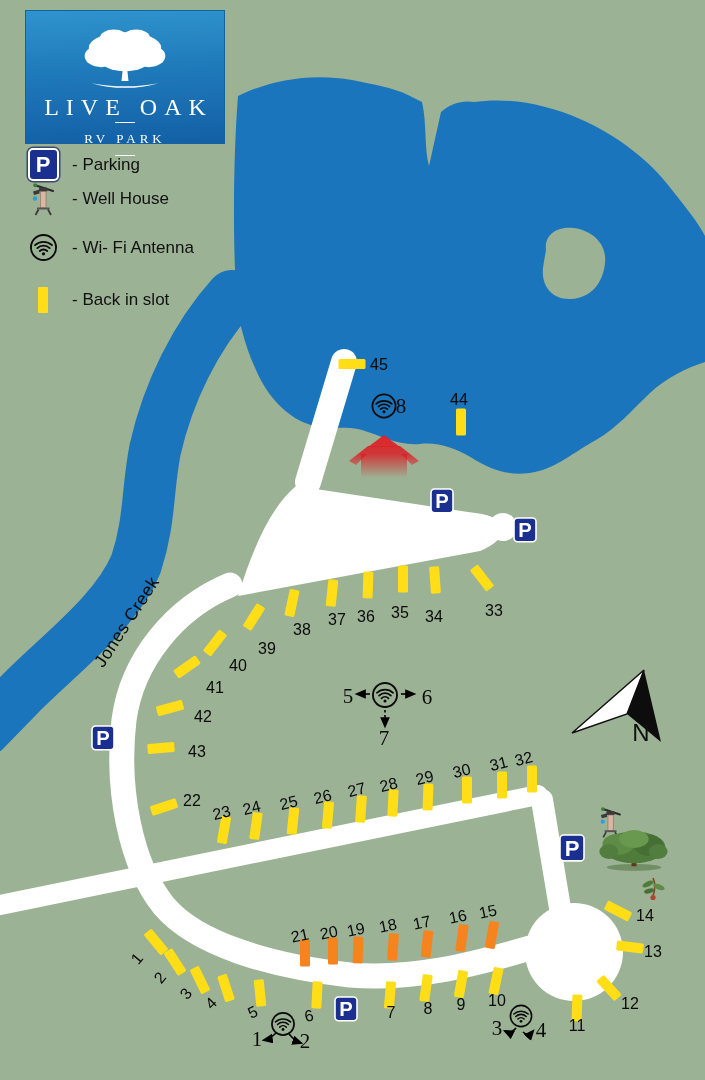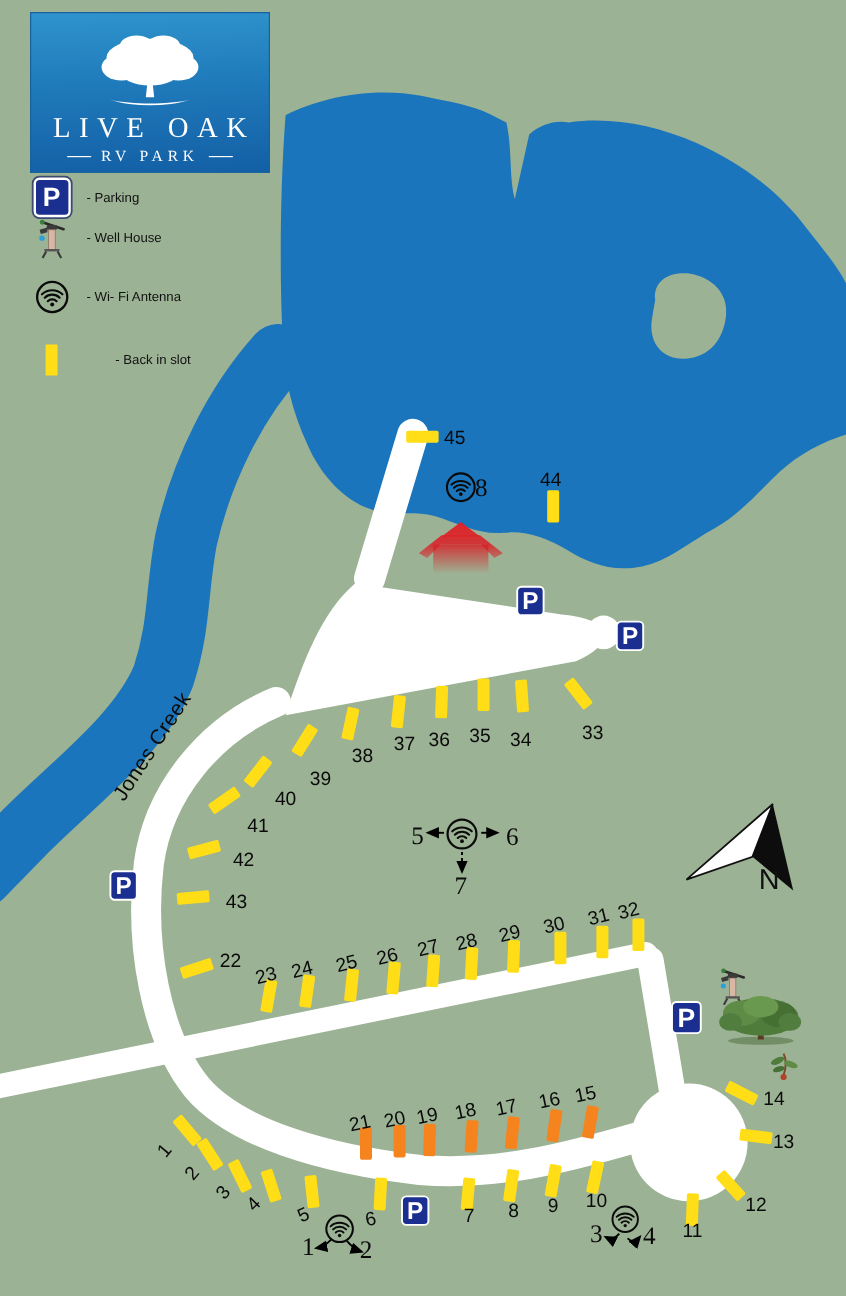--- a/index.html
+++ b/index.html
@@ -13,26 +13,26 @@
   .north-n{font:24px "Liberation Sans",sans-serif;fill:#111;}
   
   .logo{position:absolute;left:25px;top:10px;width:200px;height:134px;
         background:linear-gradient(178deg,#2F94CD 0%,#1F7ABA 45%,#135FA5 100%);
         box-shadow:0 0 0 1px #16629f inset;}
   .logo-tree{position:absolute;left:49px;top:14px;}
   .logo-title{position:absolute;left:0;top:84px;width:100%;text-align:center;color:#fff;
         font-family:"Liberation Serif",serif;font-size:24px;letter-spacing:7px;text-indent:7px;}
   .logo-sub{position:absolute;left:0;top:112px;width:100%;display:flex;align-items:center;
         justify-content:center;gap:8px;color:#fff;font-family:"Liberation Serif",serif;
-        font-size:13px;letter-spacing:4px;}
+        font-size:13px;letter-spacing:4px;flex-direction:column;}
   .logo-sub .dash{display:inline-block;width:20px;height:0;border-top:1.5px solid #fff;}
   
   .legend-row{position:absolute;display:flex;align-items:center;}
   .legend-row .icon-cell{width:34px;display:flex;justify-content:center;}
-  .legend-label{font-size:11px;color:#111;margin-left:12px;white-space:nowrap;text-align:right;}
+  .legend-label{font-size:17px;color:#111;margin-left:12px;white-space:nowrap;text-align:right;}
   .psign-box{width:27px;height:29px;border-radius:5px;display:flex;align-items:center;
         justify-content:center;color:#fff;font-weight:bold;font-size:22px;
         border:2.5px solid #fff;box-shadow:0 0 0 1.5px rgba(20,30,100,.7);}
   .swatch{width:10px;height:26px;border-radius:1px;}
   
   .creek-label{position:absolute;left:127px;top:622px;transform:translate(-50%,-50%) rotate(-57deg);
         font-size:17.5px;letter-spacing:.5px;color:#0a0a0a;white-space:nowrap;}
 </style>
 </head>
 <body>
@@ -391,21 +391,21 @@
     <div class="legend-label">- Well House</div>
   </div>
   <div class="legend-row" style="left:26px;top:218px;margin-top:15px;">
     <div class="icon-cell">
         <svg width="29" height="29" viewBox="-15 -15 30 30">
       <use href="#wifi" xlink:href="#wifi"></use>
         </svg>
       </div>
     <div class="legend-label">- Wi- Fi Antenna</div>
   </div>
-  <div class="legend-row" style="left:26px;top:287px;gap:24px;">
+  <div class="legend-row" style="left:26px;top:287px;">
     <div class="icon-cell">
         <div class="swatch" style="background: rgb(255, 222, 23);"></div>
       </div>
     <div class="legend-label">- Back in slot</div>
   </div>
 
   <div class="creek-label">Jones Creek</div>
 
 </div>
 

